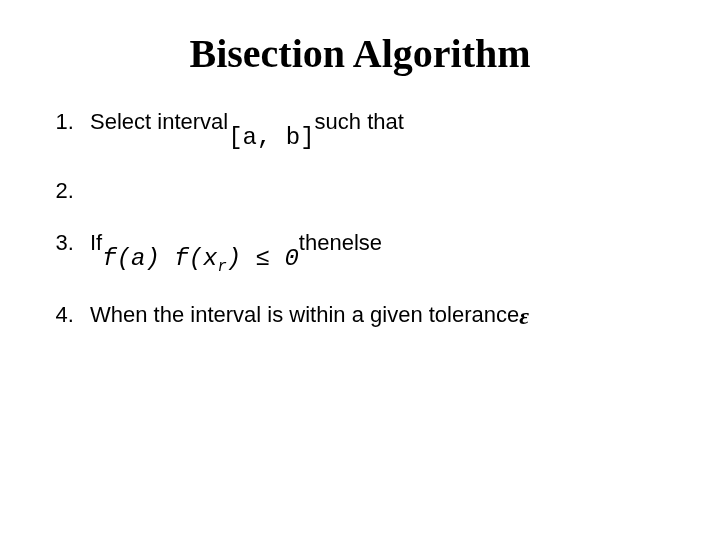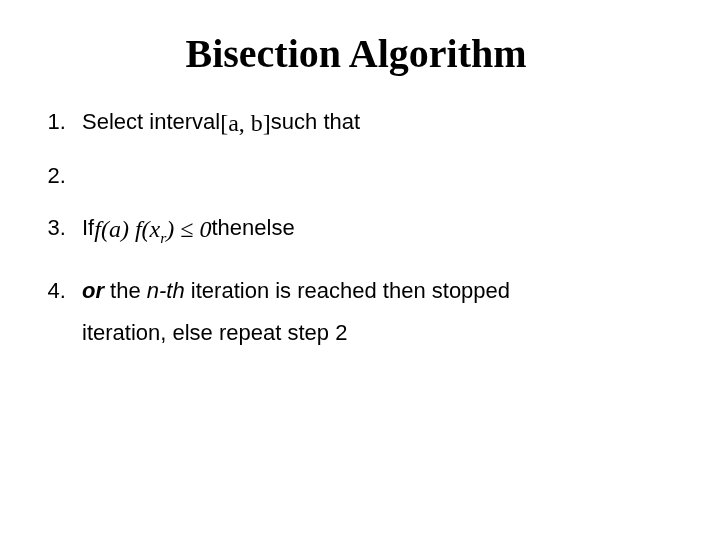--- a/index.html
+++ b/index.html
@@ -8,21 +8,21 @@
     width: 720px;
     height: 540px;
     background: #fff;
     font-family: Arial, Helvetica, sans-serif;
     color: #000;
   }
   .slide {
     box-sizing: border-box;
     width: 720px;
     height: 540px;
-    padding: 20px 30px 20px 22px;
+    padding: 20px 30px 20px 30px;
   }
   h1.title {
     font-family: "Times New Roman", Times, serif;
     font-weight: bold;
     font-size: 40px;
     text-align: center;
     margin: 10px 0 30px 0;
   }
   ol.steps {
     list-style: decimal;
@@ -35,24 +35,25 @@
     margin-bottom: 22px;
     padding-left: 10px;
   }
   .row {
     display: flex;
     align-items: flex-start;
     flex-wrap: wrap;
     gap: 0;
   }
   .math {
-    font-family: Liberation Serif, serif;
+    font-family: Liberation Mono, monospace;
     font-style: italic;
     font-size: 24px;
     white-space: nowrap;
+    margin-top: 15px;
   }
   .math .rm { font-style: normal; }
   .math sub { font-size: 0.65em; font-style: italic; }
   .bracket {
     font-style: normal;
   }
   .frac {
     display: inline-block;
     vertical-align: middle;
     text-align: center;
@@ -115,23 +116,21 @@
         <span>If</span>
         <span class="math">
           <span>f(a) f(x</span><sub>r</sub><span>) ≤ 0</span>
         </span>
         <span>then</span>
         <span>else</span>
       </span>
     </li>
 
     <li>
-      <div class="sub-lines">
-        <div>
-          <span class="em-or">or</span><span> the </span><span class="em-n">n-th</span><span> iteration is reached then stopped</span>
-        </div>
-        <div>iteration, else repeat step 2</div>
-      </div>
+      <span class="row">
+        <span>When the interval is within a given tolerance</span>
+        <span class="epsilon">ε</span>
+      </span>
     </li>
 
   </ol>
 
 </div>
 
 </body></html>

